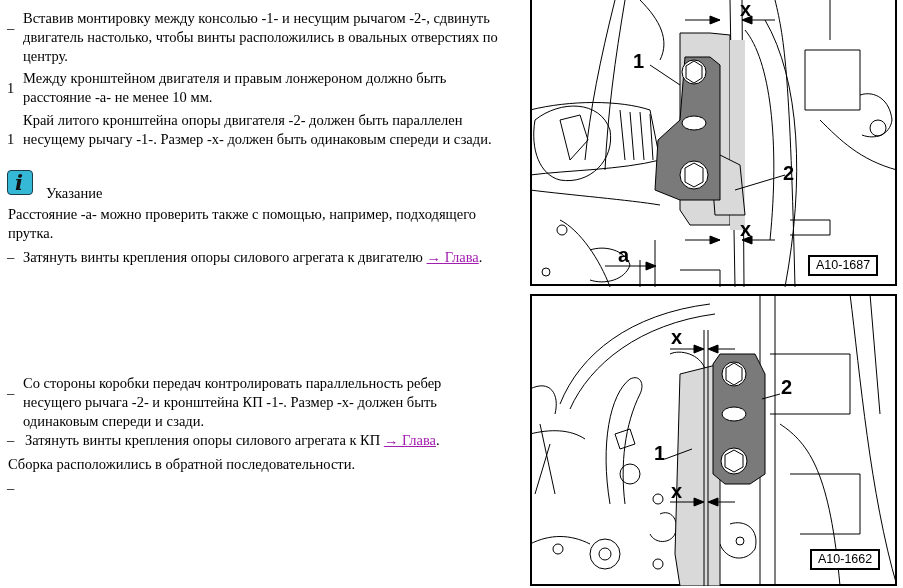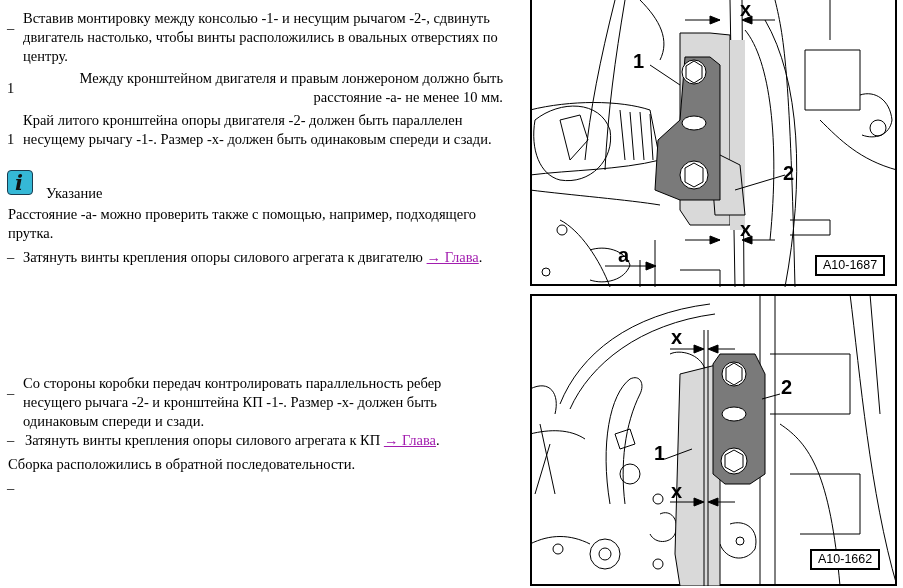--- a/index.html
+++ b/index.html
@@ -26,21 +26,21 @@
 
 <div class="text-col">
 
   <div class="para" style="top:9px;height:60px;">
     <span class="marker" style="top:10px;">–</span>
     <span class="body-text">Вставив монтировку между консолью -1- и несущим рычагом -2-, сдвинуть двигатель настолько, чтобы винты расположились в овальных отверстиях по центру.</span>
   </div>
 
   <div class="para" style="top:69px;height:40px;">
     <span class="marker" style="top:10px;">1</span>
-    <span class="body-text" style="width:480px;text-align:right;">Между кронштейном двигателя и правым лонжероном должно быть расстояние -а- не менее 10 мм.</span>
+    <span class="body-text" style="width:480px;">Между кронштейном двигателя и правым лонжероном должно быть расстояние -а- не менее 10 мм.</span>
   </div>
 
   <div class="para" style="top:111px;height:58px;">
     <span class="marker" style="top:19px;">1</span>
     <span class="body-text" style="width:490px;">Край литого кронштейна опоры двигателя -2- должен быть параллелен несущему рычагу -1-. Размер -x- должен быть одинаковым спереди и сзади.</span>
   </div>
 
   <div class="note-icon">
       <span>i</span>
     </div>
@@ -129,21 +129,21 @@
         <polygon points="126,266 116,262 116,270"></polygon>
     </g>
     <g font-family="Liberation Sans, DejaVu Sans, sans-serif" font-weight="bold" font-size="20" fill="#000">
       <text x="103" y="68">1</text>
       <text x="253" y="180">2</text>
       <text x="210" y="16">x</text>
       <text x="210" y="236">x</text>
       <text x="88" y="262">a</text>
     </g>
   </svg>
-  <div class="fig-label" style="left:285px;top:255px;">A10-1687</div>
+  <div class="fig-label" style="left:278px;top:255px;">A10-1687</div>
 </div>
 
 <div class="fig" style="left:530px;top:294px;width:367px;height:292px;">
   <svg width="367" height="292" viewBox="0 0 367 292">
     <g fill="none" stroke="#000" stroke-width="1">
       <rect x="1" y="1" width="365" height="290" stroke-width="2"></rect>
       <path d="M30 110 C50 60 100 20 180 10 M40 115 C60 70 110 30 185 20"></path>
       <path d="M80 210 C70 150 80 100 100 85 C110 80 115 90 110 100 C95 130 90 170 95 210"></path>
       <path d="M20 150 L5 200 M10 130 L25 200"></path>
       <path d="M0 140 C20 135 40 135 55 145"></path>

